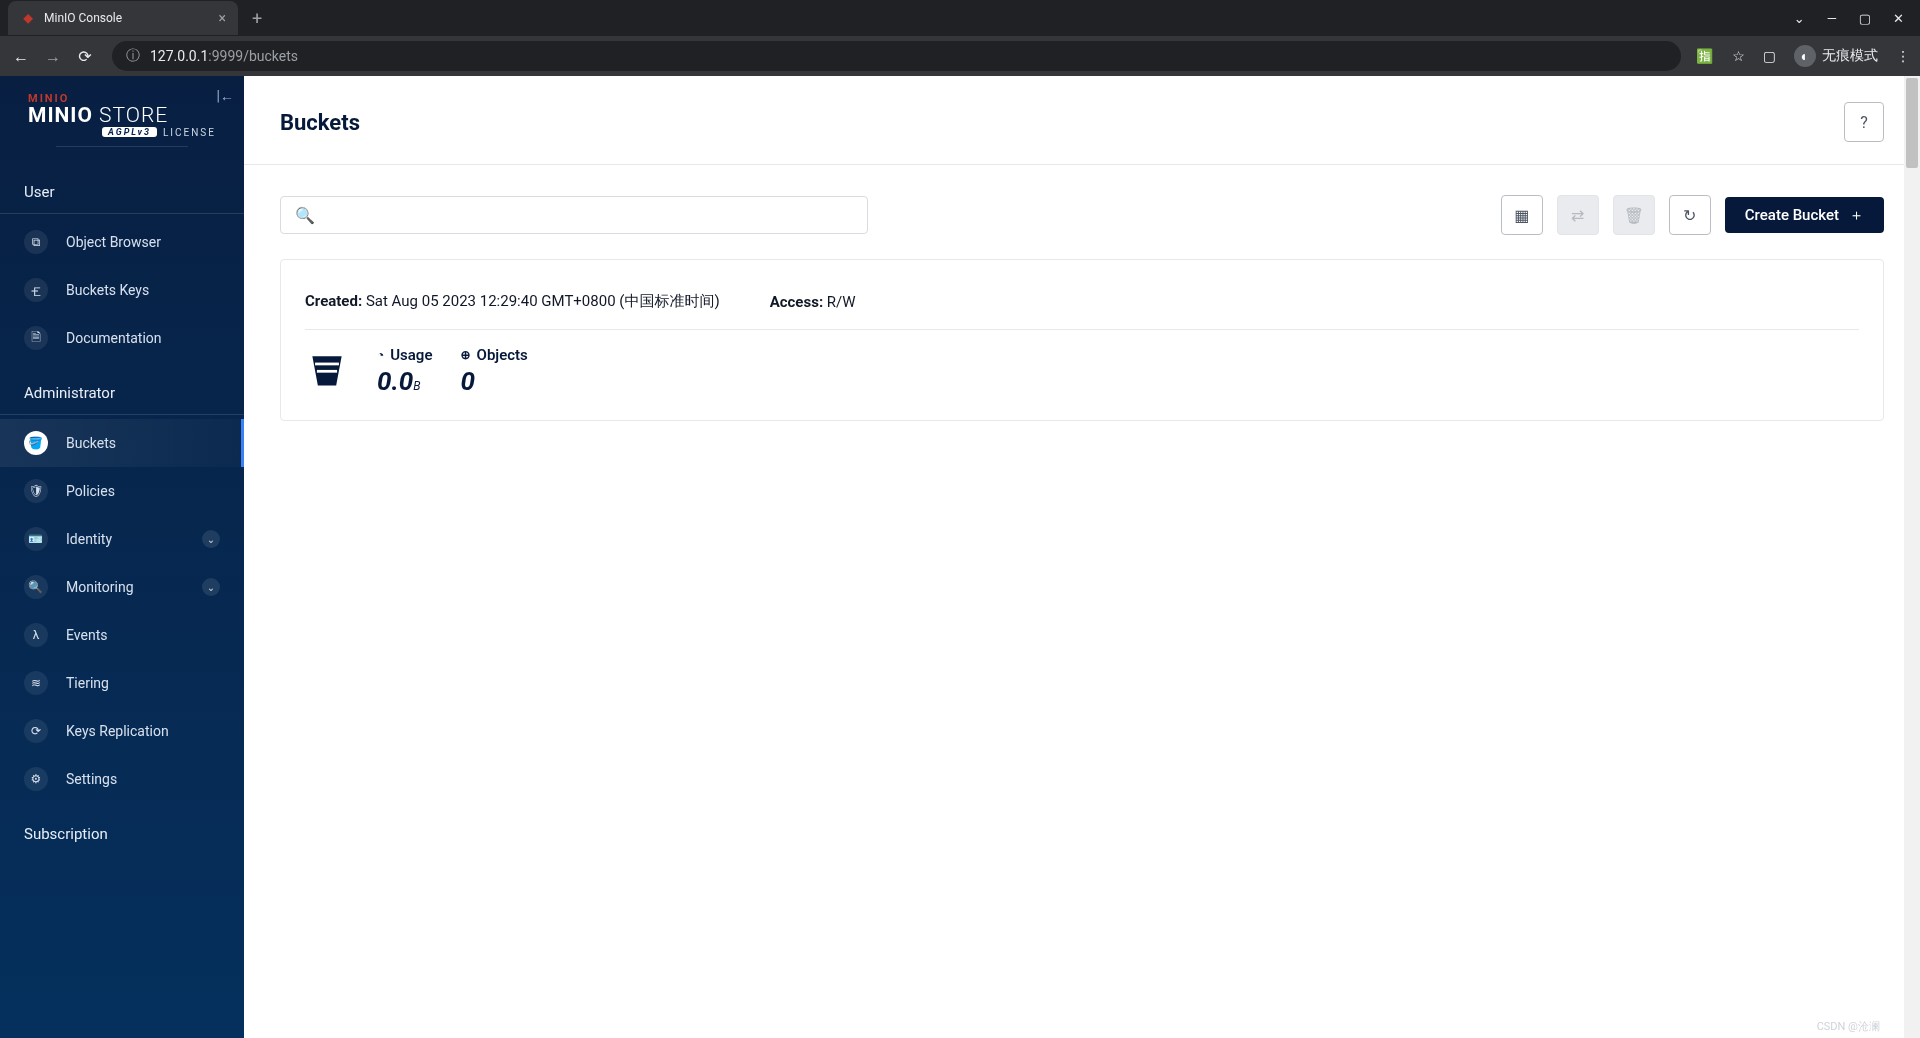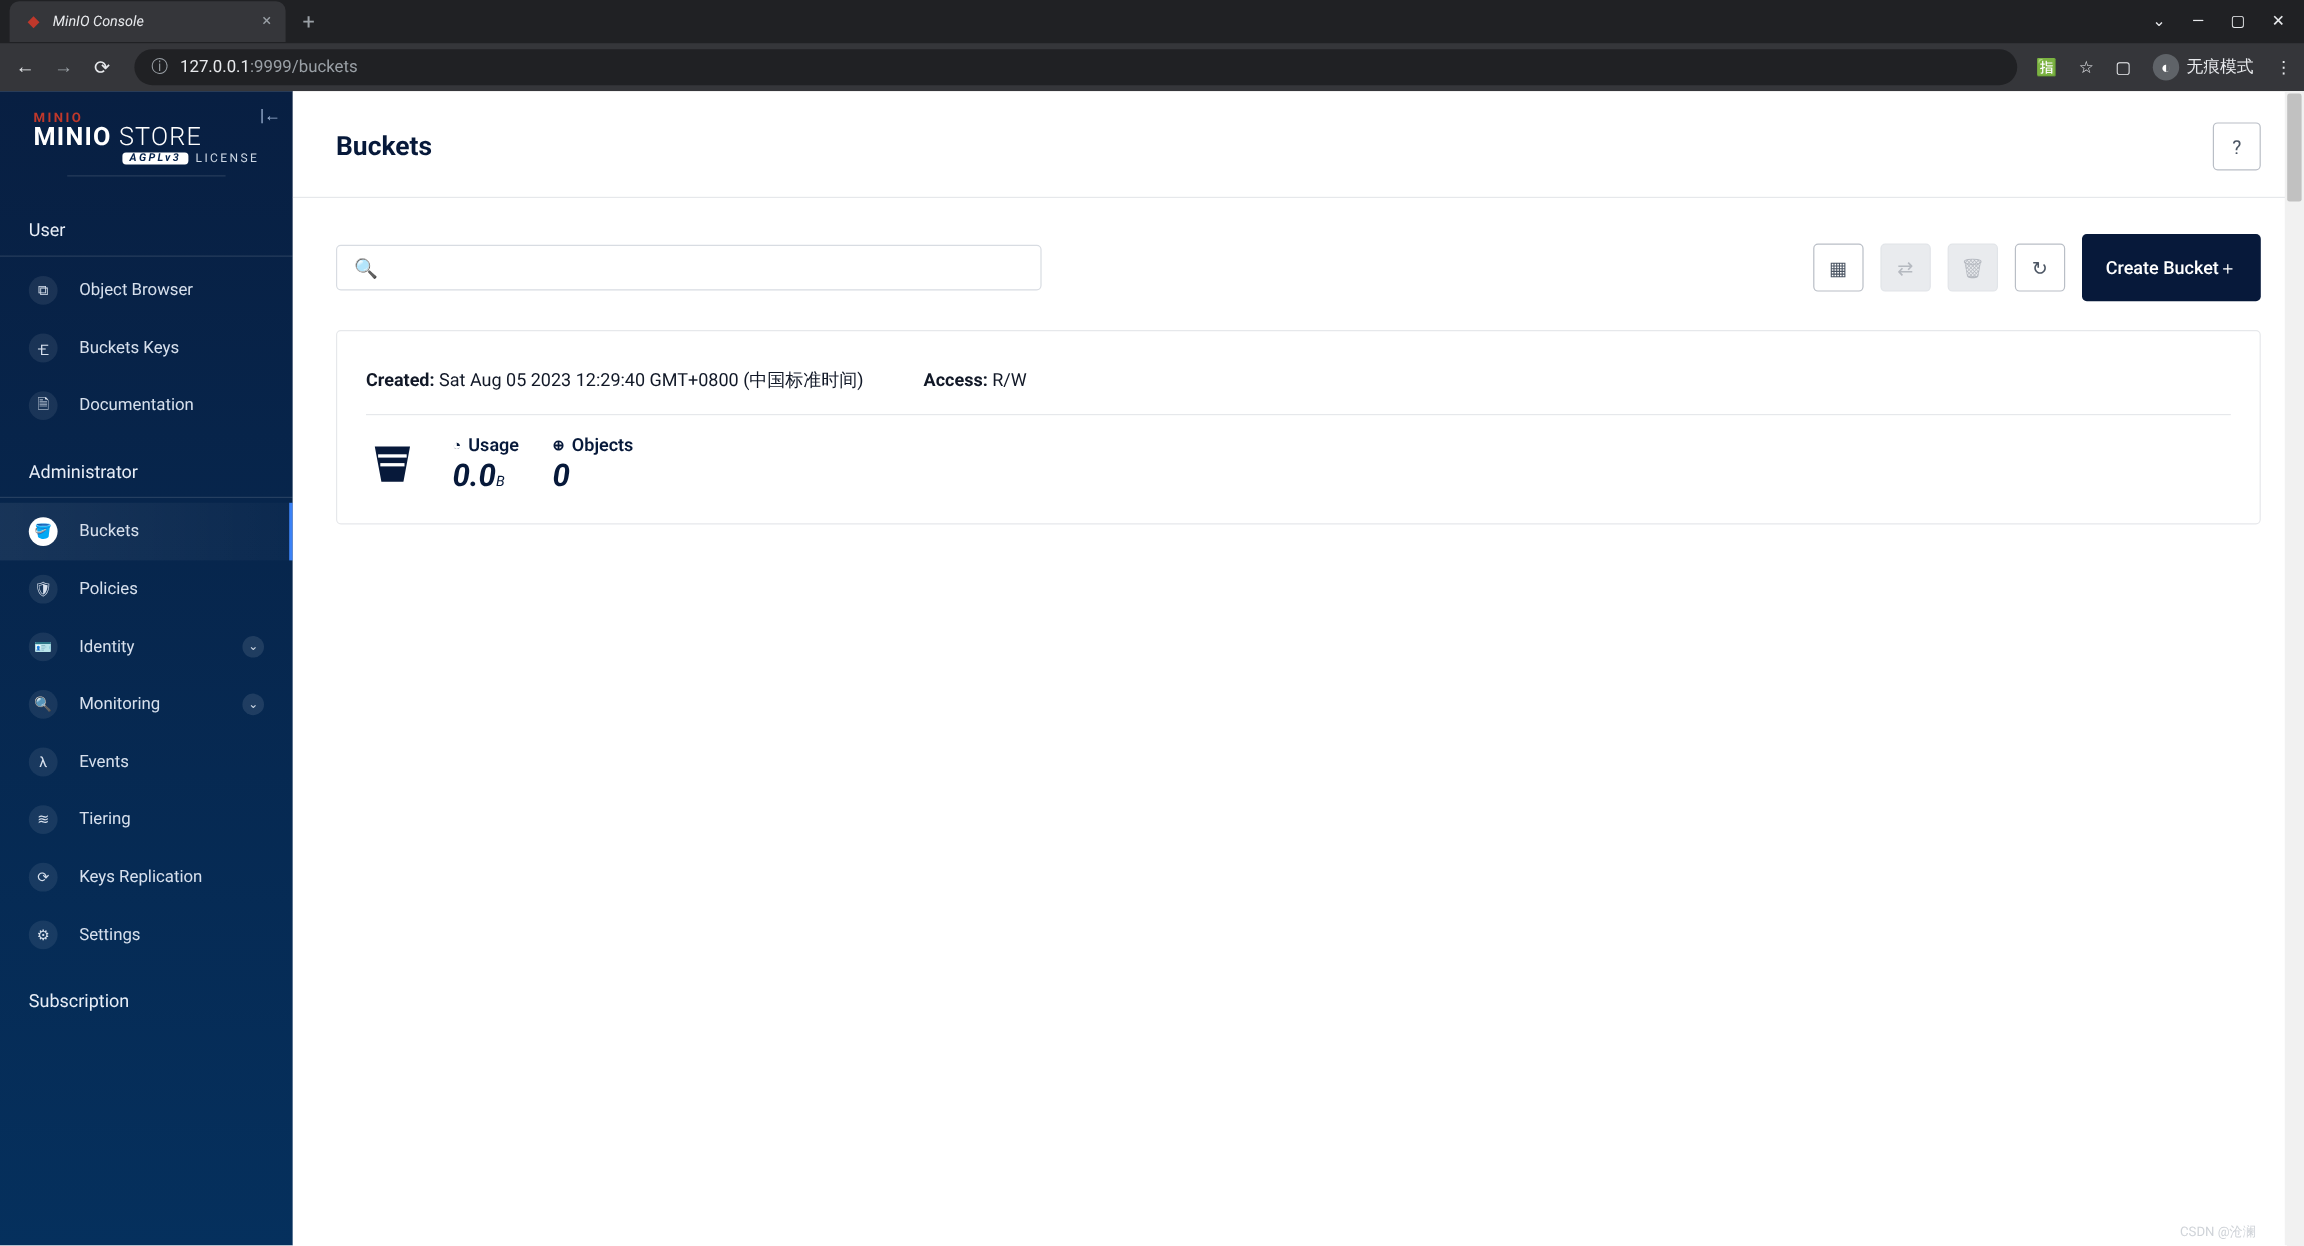--- a/index.html
+++ b/index.html
@@ -3,21 +3,21 @@
 <meta charset="utf-8">
 <style>
 * { margin: 0; padding: 0; box-sizing: border-box; font-family: -apple-system, BlinkMacSystemFont, "Segoe UI", Roboto, "Helvetica Neue", Arial, sans-serif; }
 body { width: 1920px; height: 1038px; background: #fff; overflow: hidden; }
 
 
 .browser-chrome { background: #202124; height: 76px; display: flex; flex-direction: column; }
 .tab-bar { height: 36px; display: flex; align-items: center; padding-left: 8px; }
 .tab { background: #35363a; height: 34px; width: 230px; border-radius: 8px 8px 0 0; display: flex; align-items: center; padding: 0 12px; color: #e8eaed; font-size: 12px; gap: 8px; }
 .tab-favicon { width: 16px; height: 16px; display:flex; align-items:center; justify-content:center; color:#c0382b; font-weight:bold; }
-.tab-title { flex: 1; font-style: italic; }
+.tab-title { flex: 1; }
 .tab-close { color: #9aa0a6; font-size: 14px; cursor: pointer; }
 .new-tab { color: #9aa0a6; font-size: 18px; margin-left: 14px; cursor: pointer; }
 .window-controls { margin-left: auto; display: flex; gap: 22px; padding-right: 16px; color: #e8eaed; align-items:center; }
 .window-controls span { cursor:pointer; font-size:13px; }
 
 .url-bar-row { height: 40px; display: flex; align-items: center; padding: 0 10px; gap: 10px; background:#35363a; }
 .nav-btn { color: #9aa0a6; font-size: 16px; cursor: pointer; width:22px; text-align:center; }
 .nav-btn.enabled { color:#e8eaed; }
 .url-bar { flex: 1; background: #202124; border-radius: 20px; height: 30px; display: flex; align-items: center; padding: 0 14px; color: #9aa0a6; font-size: 14px; gap: 10px; margin-left:6px; margin-right:6px; }
 .url-host { color:#e8eaed; }
@@ -51,25 +51,25 @@
 .page-title { font-size: 22px; font-weight: 700; color:#07193a; }
 .help-btn { margin-left:auto; width:40px; height:40px; border:1px solid #b9bec6; border-radius:4px; display:flex; align-items:center; justify-content:center; font-size:16px; color:#4b5563; cursor:pointer; }
 
 .toolbar-row { display:flex; align-items:center; padding: 30px 36px 0 36px; gap:14px; }
 .search-box { flex:0 0 588px; height:38px; border:1px solid #d8dce2; border-radius:4px; display:flex; align-items:center; padding:0 14px; gap:12px; color:#6b7280; }
 .search-box input { border:none; outline:none; font-size:15px; flex:1; color:#374151; }
 .search-box input::placeholder { color:#6b7280; }
 .spacer { flex:1; }
 .icon-btn { width:42px; height:40px; border:1px solid #b9bec6; border-radius:4px; display:flex; align-items:center; justify-content:center; color:#4b5563; cursor:pointer; background:#fff; }
 .icon-btn.disabled { background:#e9ebee; color:#b5b9c0; cursor:not-allowed; border-color:#e1e4e8; }
-.create-btn { background:#07193a; color:#fff; border:none; border-radius:4px; height:56px; padding:0 20px; display:flex; align-items:center; font-size:15px; font-weight:500; cursor:pointer; }
+.create-btn { background:#07193a; color:#fff; border:none; border-radius:4px; height:36px; padding:0 20px; display:flex; align-items:center; gap:10px; font-size:15px; font-weight:500; cursor:pointer; }
 
 .bucket-card { margin: 24px 36px; border:1px solid #e6e8eb; border-radius:4px; padding: 22px 24px 24px 24px; }
 .bucket-name { font-size:24px; font-weight:700; color:#07193a; }
-.bucket-meta { margin-top:10px; font-size:15px; color:#111827; display:flex; gap:50px; }
+.bucket-meta { margin-top:10px; font-size:15px; color:#111827; display:flex; gap:50px;align-items:center; }
 .bucket-meta b { font-weight:700; }
 .bucket-divider { border-top:1px solid #e6e8eb; margin:18px 0 16px 0; }
 .bucket-stats { display:flex; align-items:center; gap:28px; }
 .bucket-icon svg { width:44px; height:44px; }
 .stat-block { display:flex; flex-direction:column; }
 .stat-label { display:flex; align-items:center; gap:6px; font-size:15px; font-weight:600; color:#07193a; }
 .stat-label .sicon { font-size:12px; }
 .stat-value { font-size:26px; font-weight:700; color:#07193a; margin-top:2px;font-style:italic; }
 .stat-unit { font-size:12px; font-weight:400; }
 

